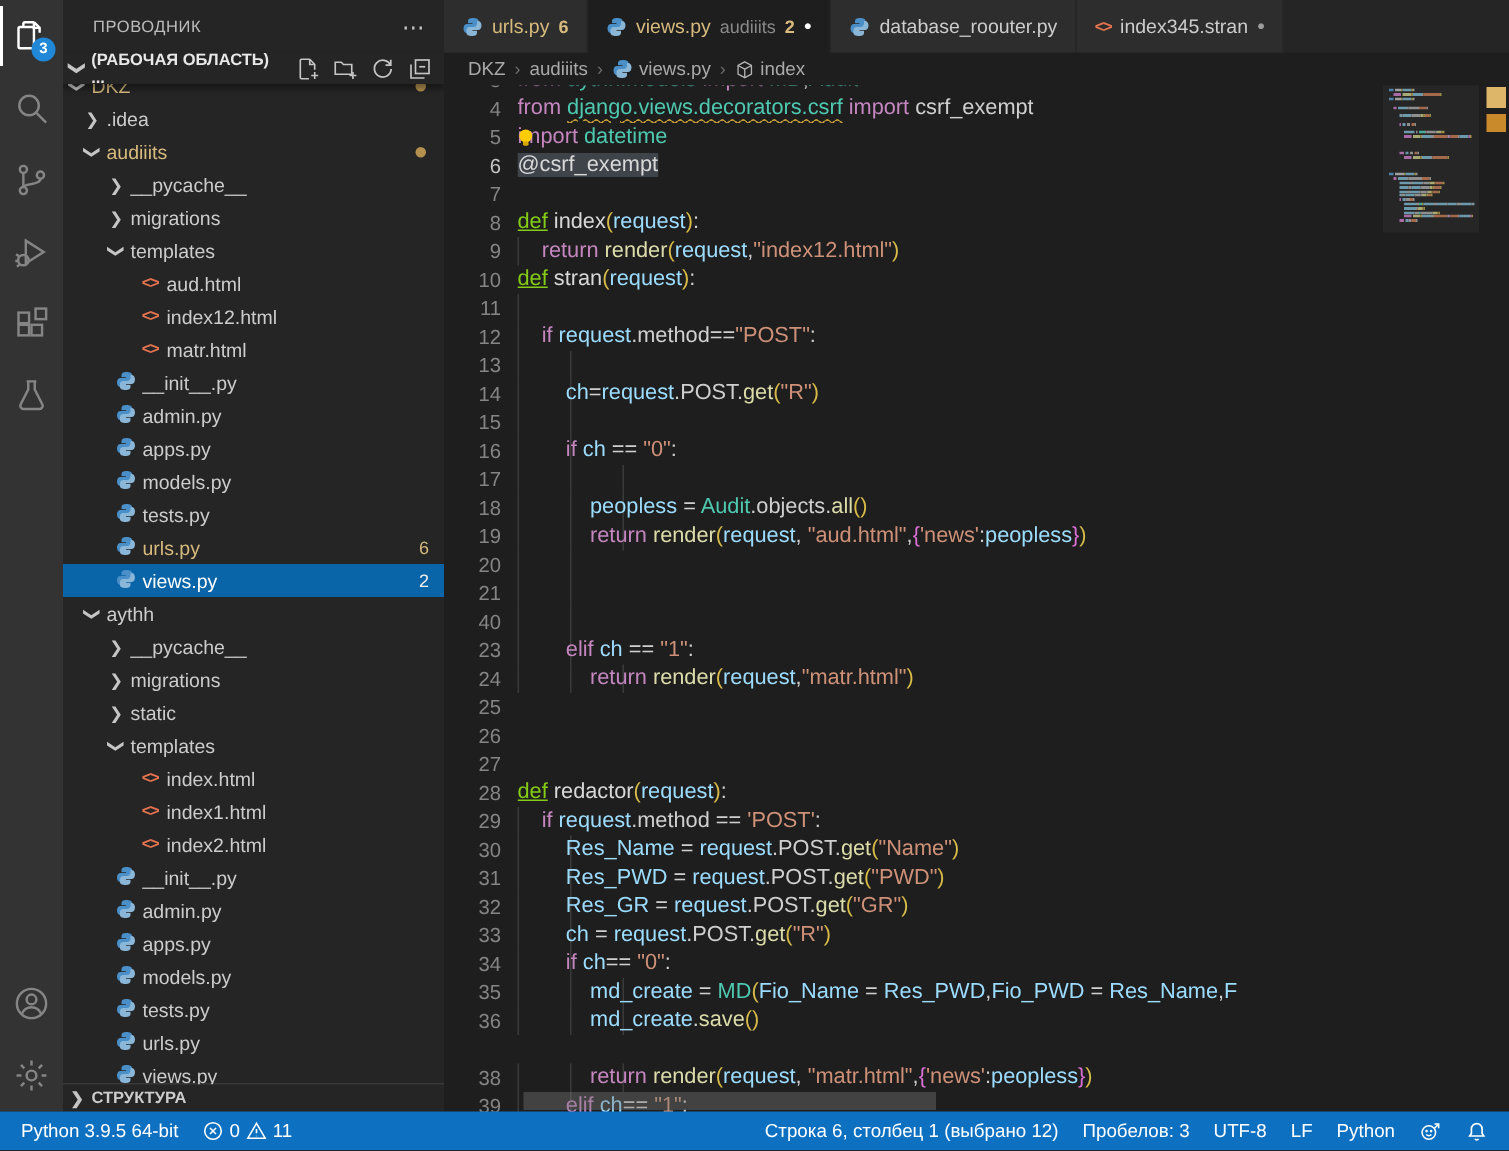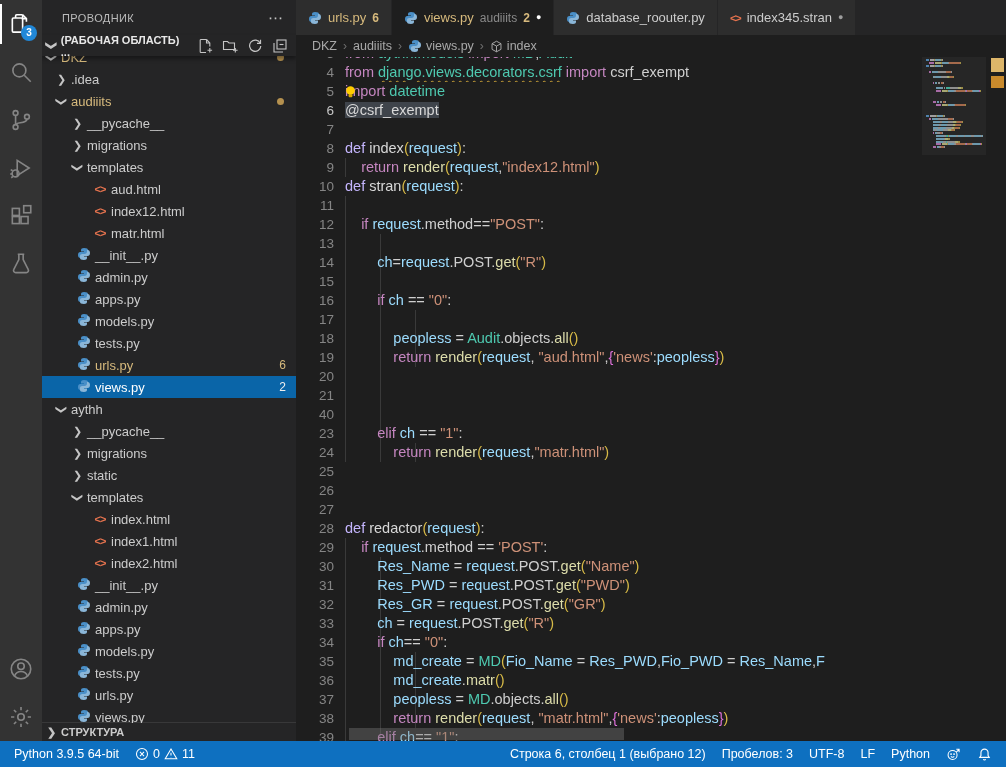--- a/index.html
+++ b/index.html
@@ -57,21 +57,21 @@
   .breadcrumb{position:absolute;top:35px;left:0;right:16px;height:22px;background:#1e1e1e;display:flex;align-items:center;gap:4px;padding-left:16px;font-size:12.5px;color:#a9a9a9;z-index:7;white-space:nowrap;}
   .bc-sep{color:#6e6e6e;font-size:12px;margin:0 2px;}
   .bc-item{cursor:pointer;display:flex;align-items:center;gap:4px;}
 
   .codearea{position:absolute;left:0;top:0;right:0;bottom:0;}
   .cl{position:absolute;left:0;width:692px;height:19px;font-family:"DejaVu Sans Mono",monospace;font-size:14.5px;line-height:19px;}
   .cl .ln{position:absolute;left:0;width:38px;text-align:right;color:#858585;font-size:13.5px;}
   .cl .ln.cur{color:#c6c6c6;}
   .cl .code{position:absolute;left:49px;top:0;height:19px;max-width:577px;overflow:hidden;white-space:pre;color:#d4d4d4;}
   .guide{position:absolute;top:0;height:19px;width:1px;background:#3a3a3a;}
-  .k{color:#C586C0;} .d{color:#c4b5fd;} .f{color:#DCDCAA;} .v{color:#9CDCFE;}
+  .k{color:#C586C0;} .d{color:#84cc16;text-decoration:underline;} .f{color:#DCDCAA;} .v{color:#9CDCFE;}
   .c{color:#4EC9B0;} .s{color:#CE9178;} .p{color:#cfcfcf;} .w{color:#d8d8d8;}
   .br1{color:#d7ba47;} .br2{color:#DA70D6;}
   .u{text-decoration:underline wavy #c8a035;text-underline-offset:3px;text-decoration-thickness:1px;}
   .sel{background:#3f444b;}
   .bulb{position:absolute;z-index:3;}
   .hscroll{position:absolute;top:728px;left:53px;width:275px;height:12px;background:rgba(121,121,121,.4);z-index:4;cursor:pointer;}
 
   
   .minimap{position:absolute;left:626px;top:35px;width:64px;bottom:0;overflow:hidden;z-index:3;cursor:pointer;}
   .mm-shade{position:absolute;left:0;top:8px;width:64px;height:112px;background:rgba(255,255,255,.04);}
@@ -546,28 +546,21 @@
           <span class="guide" style="left: 49px;"></span>
           <span class="guide" style="left: 83.8px;"></span>
           <span class="guide" style="left: 118.6px;"></span>
           <span class="code"><span class="p">            </span><span class="v">md_create</span><span class="p"> = </span><span class="c">MD</span><span class="br1">(</span><span class="v">Fio_Name</span><span class="p"> = </span><span class="v">Res_PWD</span><span class="p">,</span><span class="v">Fio_PWD</span><span class="p"> = </span><span class="v">Res_Name</span><span class="p">,</span><span class="v">F</span></span>
         </div>
         <div class="cl" style="top: 670.5px;">
           <span class="ln">36</span>
           <span class="guide" style="left: 49px;"></span>
           <span class="guide" style="left: 83.8px;"></span>
           <span class="guide" style="left: 118.6px;"></span>
-          <span class="code"><span class="p">            </span><span class="v">md_create</span><span class="p">.</span><span class="f">matr</span><span class="br1">(</span><span class="br1">)</span></span>
-        </div>
-        <div class="cl" style="top: 689.5px;">
-          <span class="ln">37</span>
-          <span class="guide" style="left: 49px;"></span>
-          <span class="guide" style="left: 83.8px;"></span>
-          <span class="guide" style="left: 118.6px;"></span>
-          <span class="code"><span class="p">            </span><span class="v">peopless</span><span class="p"> = </span><span class="c">MD</span><span class="p">.</span><span class="p">objects</span><span class="p">.</span><span class="f">all</span><span class="br1">(</span><span class="br1">)</span></span>
+          <span class="code"><span class="p">            </span><span class="v">md_create</span><span class="p">.</span><span class="f">save</span><span class="br1">(</span><span class="br1">)</span></span>
         </div>
         <div class="cl" style="top: 708.5px;">
           <span class="ln">38</span>
           <span class="guide" style="left: 49px;"></span>
           <span class="guide" style="left: 83.8px;"></span>
           <span class="guide" style="left: 118.6px;"></span>
           <span class="code"><span class="p">            </span><span class="k">return</span><span class="p"> </span><span class="f">render</span><span class="br1">(</span><span class="v">request</span><span class="p">, </span><span class="s">"matr.html"</span><span class="p">,</span><span class="br2">{</span><span class="s">'news'</span><span class="p">:</span><span class="v">peopless</span><span class="br2">}</span><span class="br1">)</span></span>
         </div>
         <div class="cl" style="top: 727.5px;">
           <span class="ln">39</span>

